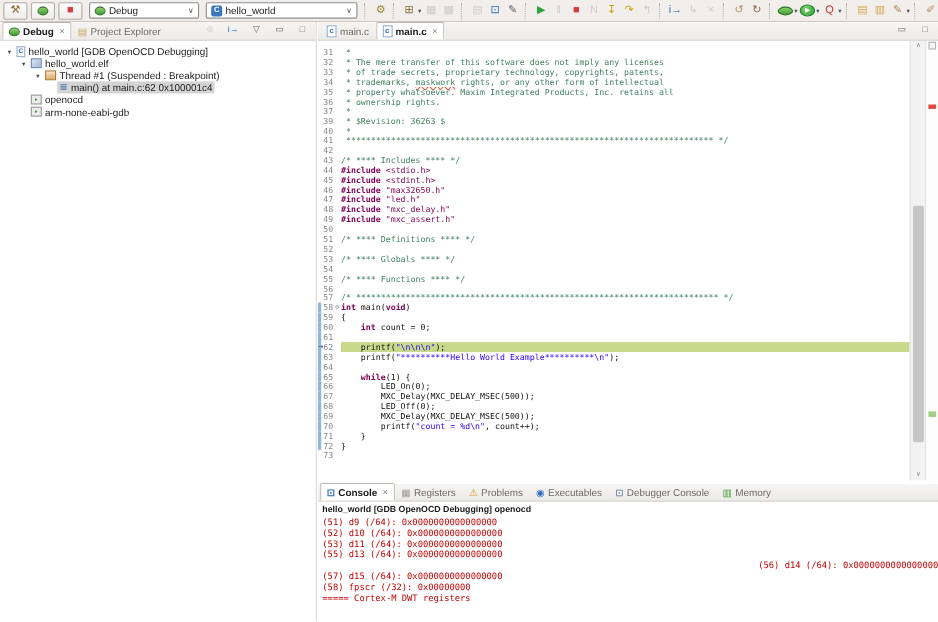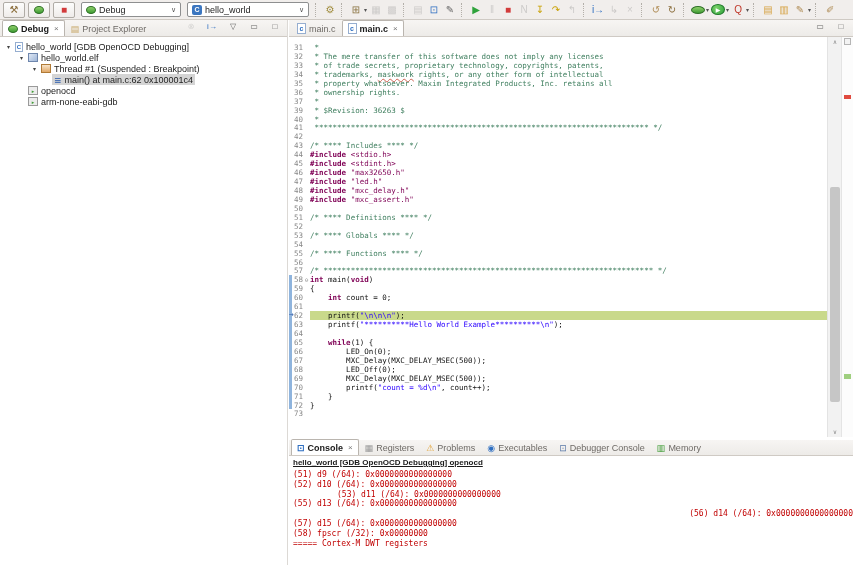--- a/index.html
+++ b/index.html
@@ -96,21 +96,21 @@
               border-left:1px solid #e4e4e4; }
   .ov-btn { position:absolute; top:1px; left:2px; width:7px; height:7px; border:1px solid #b5b5b5; background:#f3f3f3; }
   .ov-red { position:absolute; top:58px; left:2px; width:7px; height:4px; background:#e04b40; }
   .ov-green { position:absolute; top:337px; left:2px; width:7px; height:5px; background:#9fcf7f; }
 
   .hsash { position:absolute; top:417px; left:0; width:564px; height:3px; background:#fff; }
 
   
   .console { position:absolute; top:420px; left:0; width:564px; height:125px; background:#fff; }
   .console .viewbar { height:16px; }
-  .console-title { font:bold 8px "Liberation Sans",sans-serif; color:#1a1a1a; padding:2px 0 1px 4px;text-decoration:underline; }
+  .console-title { font:bold 8px "Liberation Sans",sans-serif; color:#1a1a1a; padding:2px 0 1px 4px; }
   .console-body { padding:2px 0 0 4px; }
   .console-line { font:8px "DejaVu Sans Mono",monospace; line-height:9.8px; white-space:pre; }
 </style>
 </head>
 <body>
 
 <div class="window">
 
   <div class="toolbar">
     <div class="tb-btn">
@@ -120,21 +120,21 @@
       <span class="icon-bug"></span>
     </div>
     <div class="tb-btn">
       <span class="tb-icon" style="color:#d23b3b">■</span>
     </div>
     <div class="combo" style="width:100px">
       <span class="icon-bug"></span>
       <span>Debug</span>
       <span class="chev">∨</span>
     </div>
-    <div class="combo" style="width:122px">
+    <div class="combo" style="width:138px">
       <span class="icon-cbox">C</span>
       <span>hello_world</span>
       <span class="chev">∨</span>
     </div>
     <div style="display:flex;align-items:center;">
         <span class="tb-sep"></span>
         <span class="tb-item">
           <span class="tb-icon " style="color: rgb(160, 140, 60);">⚙</span>
         </span>
         <span class="tb-sep"></span>
@@ -591,21 +591,21 @@
             <div class="tab">
               <span class="t-icon " style="color: rgb(63, 156, 53);">▥</span>
               <span class="tab-label">Memory</span>
             </div>
           </span>
       </div>
       <div class="console-title">hello_world [GDB OpenOCD Debugging] openocd</div>
       <div class="console-body">
           <div class="console-line" style="color: rgb(192, 0, 0);">(51) d9 (/64): 0x0000000000000000</div>
           <div class="console-line" style="color: rgb(192, 0, 0);">(52) d10 (/64): 0x0000000000000000</div>
-          <div class="console-line" style="color: rgb(192, 0, 0); margin-left: 44px;">(53) d11 (/64): 0x0000000000000000</div>
+          <div class="console-line" style="color: rgb(192, 0, 0);">(53) d11 (/64): 0x0000000000000000</div>
           <div class="console-line" style="color: rgb(192, 0, 0);">(55) d13 (/64): 0x0000000000000000</div>
           <div class="console-line" style="color: rgb(192, 0, 0); text-align: right;">(56) d14 (/64): 0x0000000000000000</div>
           <div class="console-line" style="color: rgb(192, 0, 0);">(57) d15 (/64): 0x0000000000000000</div>
           <div class="console-line" style="color: rgb(192, 0, 0);">(58) fpscr (/32): 0x00000000</div>
           <div class="console-line" style="color: rgb(192, 0, 0);">===== Cortex-M DWT registers</div>
         </div>
     </div>
 
   </div>
 </div>

